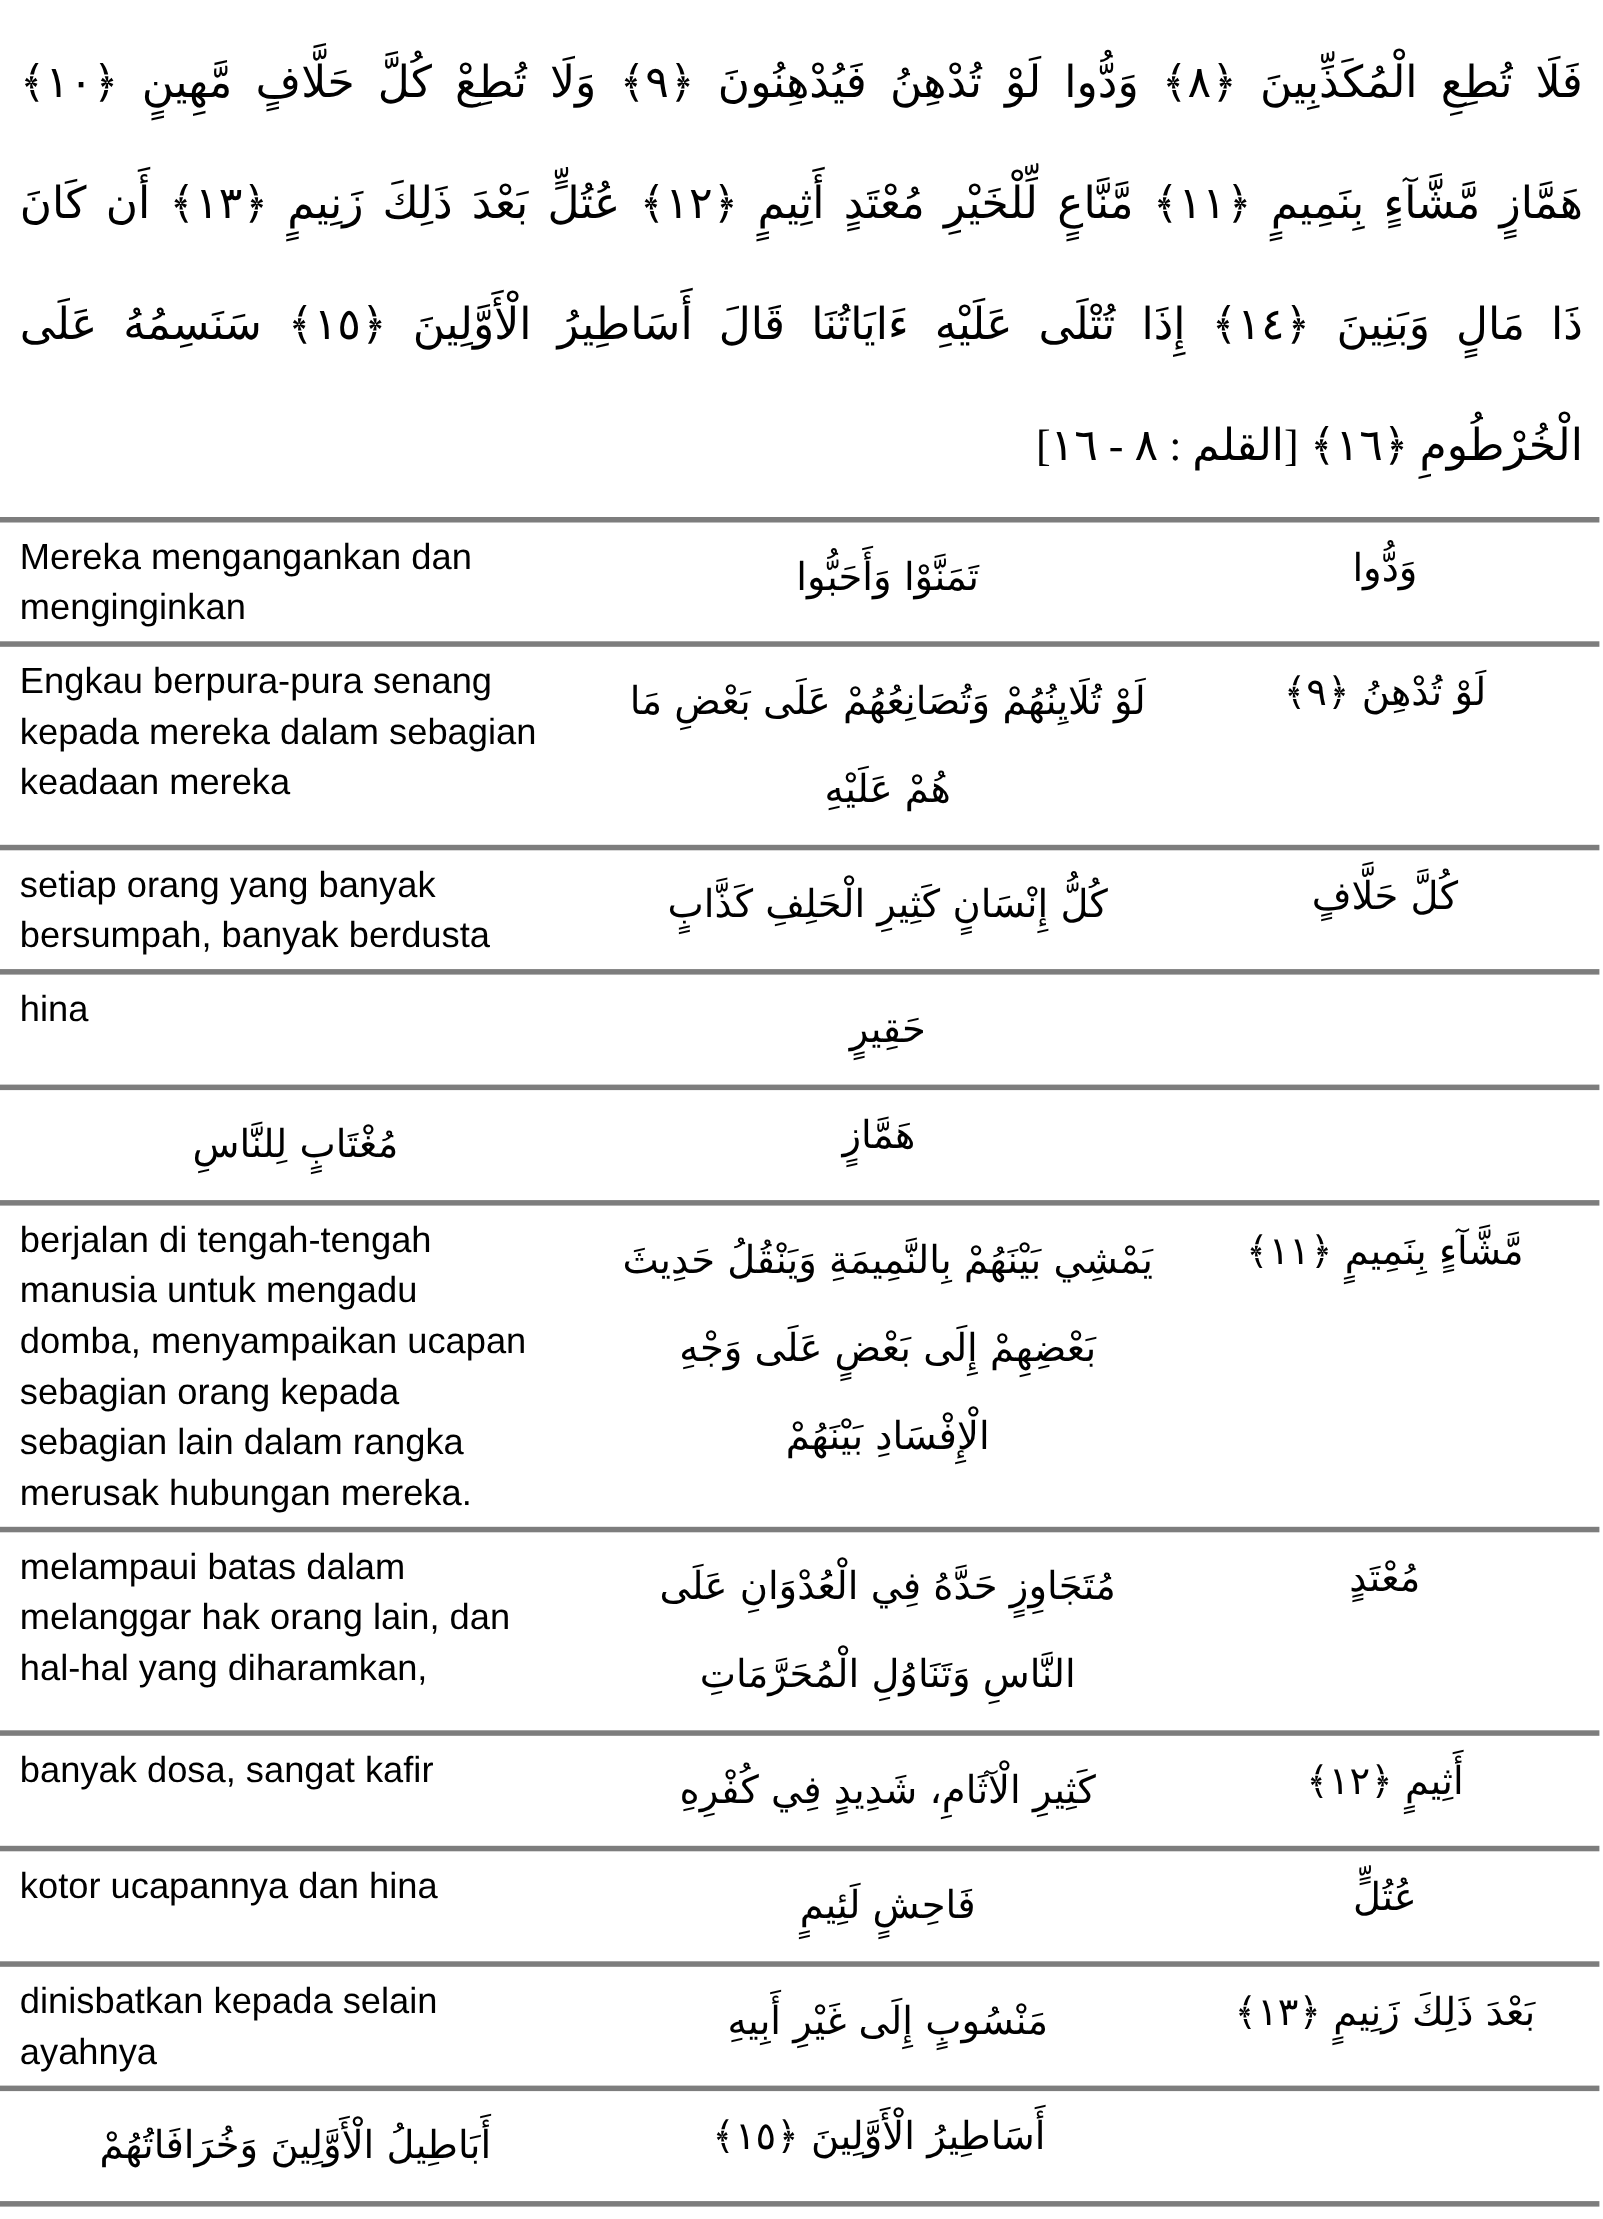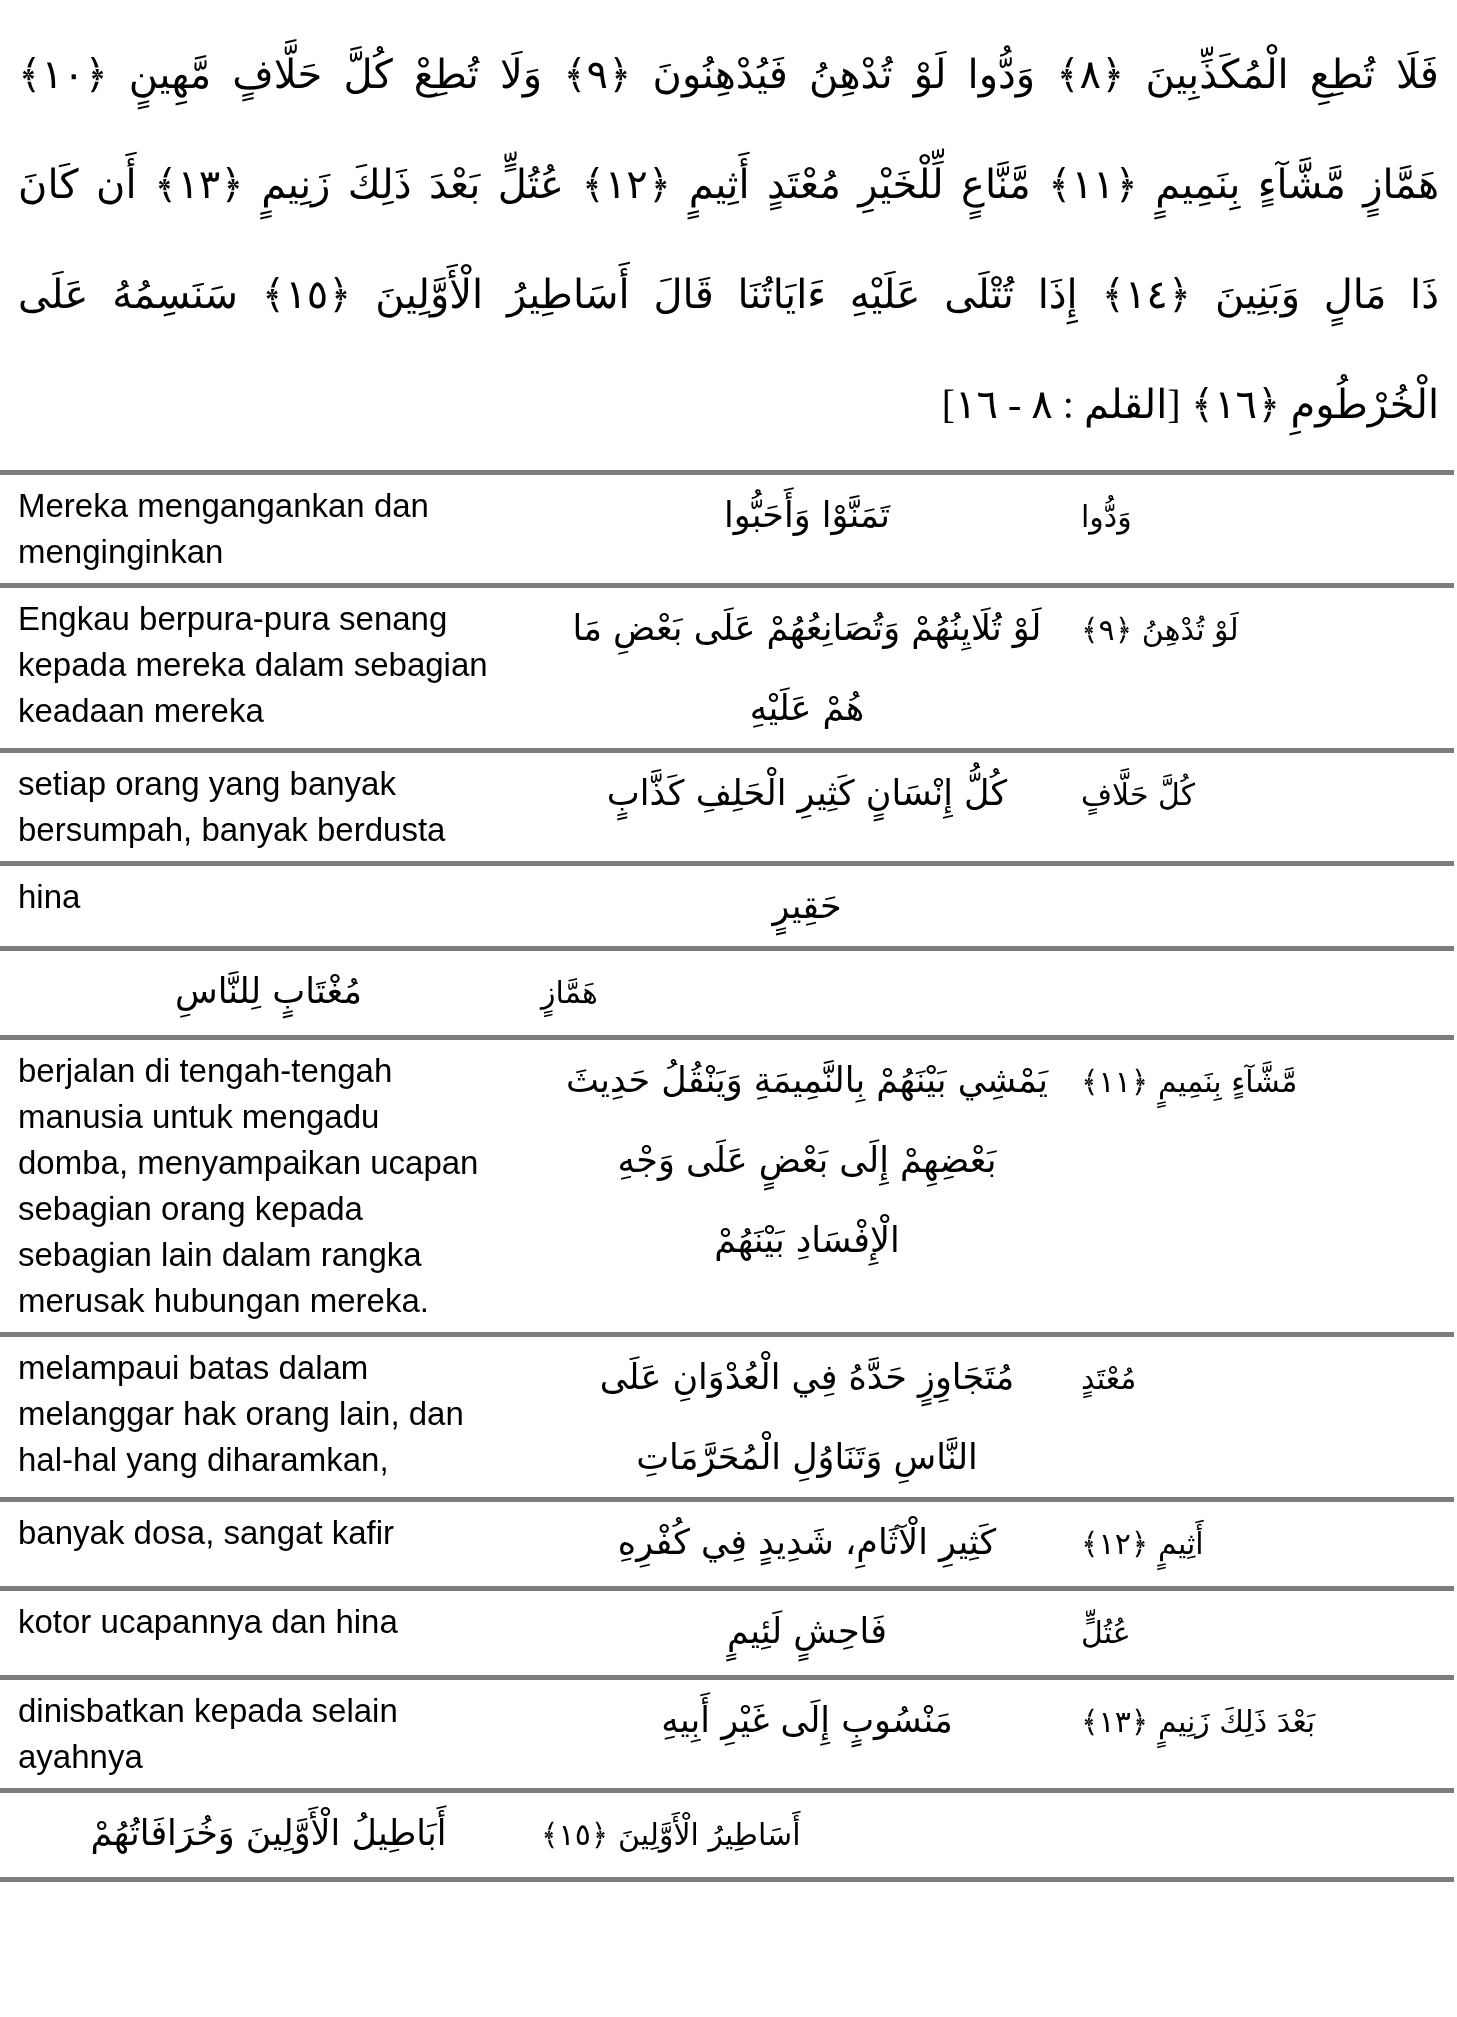--- a/index.html
+++ b/index.html
@@ -49,34 +49,34 @@
     font-size: 33px;
     line-height: 46px;
     padding: 8px 10px 8px 18px;
   }
   .cell-indo .inner { max-width: 480px; }
   .cell-ar {
     direction: rtl;
     font-family: "DejaVu Sans", sans-serif;
     font-size: 35px;
     line-height: 80px;
-    padding: 0 4px;
+    padding: 10px 4px;
     display: flex;
     justify-content: center;
   }
   .cell-ar .inner-ar {
     max-width: 490px;
     text-align: center;
   }
   .cell-term {
     direction: rtl;
     font-family: "DejaVu Sans", sans-serif;
-    font-size: 30px;
+    font-size: 35px;
     line-height: 80px;
-    text-align: left;
+    text-align: center;
     padding: 2px 20px 2px 4px;
     white-space: nowrap;
   }
 </style>
 </head>
 <body>
 
 <div class="page">
 
   <div class="verse-block">

